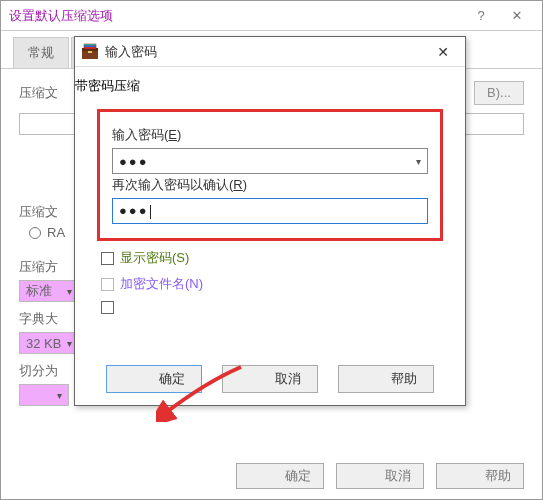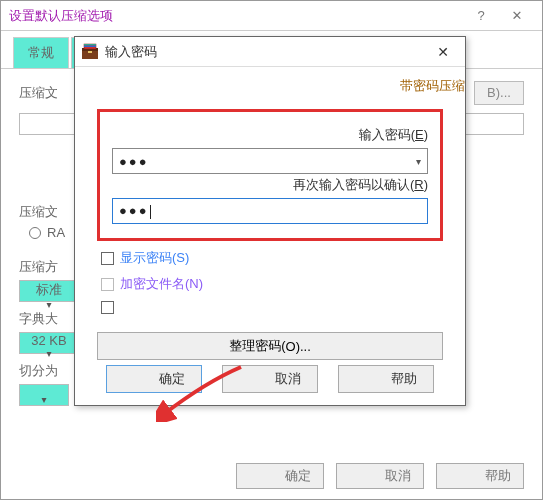--- a/index.html
+++ b/index.html
@@ -5,51 +5,51 @@
 * { box-sizing: border-box; font-family: "Microsoft YaHei", "SimSun", Arial, sans-serif; font-size: 13px; }
 body { margin: 0; background: #fff; width: 543px; height: 500px; overflow: hidden; position: relative; }
 
 
 .parent-window { position: absolute; left: 0; top: 0; width: 543px; height: 500px; background: #fff; border: 1px solid #999; }
 .parent-titlebar { height: 30px; background: #fff; border-bottom: 1px solid #ccc; display: flex; align-items: center; padding: 0 4px; }
 .parent-titlebar .title { flex: 1; color: #a21caf; padding-left: 4px; }
 .parent-titlebar .win-btn { width: 42px; height: 28px; display: flex; align-items: center; justify-content: center; color: #777; }
 .parent-titlebar .help-btn { width: 30px; }
 .tabs-row { display: flex; align-items: flex-end; padding: 6px 12px 0 12px; border-bottom: 1px solid #ccc; color: #666; }
-.tab { padding: 6px 14px; border: 1px solid #ccc; border-bottom: none; background: #5eead4; margin-right: 2px; }
+.tab { padding: 6px 14px; border: 1px solid #ccc; border-bottom: none; background: #e5e5e5; margin-right: 2px; }
 .tab.faded { color: #777; }
 .parent-body { padding: 12px 18px; color: #666; }
 .parent-row { display: flex; align-items: center; margin-bottom: 8px; }
 .parent-row .lbl { width: 70px; }
 .parent-row .field { flex: 1; height: 22px; border: 1px solid #bbb; background: #fff; }
 .parent-row .right-badge { width: 50px; height: 24px; margin-left: 6px; border: 1px solid #bbb; background: #efefef; text-align: center; line-height: 22px; color: #888; }
 .radio { display: inline-block; width: 12px; height: 12px; border: 1px solid #777; border-radius: 50%; margin: 0 6px 0 10px; vertical-align: middle; }
-.dropdown { height: 22px; border: 1px solid #bbb; background: #5eead4; display: inline-flex; align-items: center; padding: 0 6px; min-width: 60px; justify-content: space-between; flex-direction: column; }
+.dropdown { height: 22px; border: 1px solid #bbb; background: #f0abfc; display: inline-flex; align-items: center; padding: 0 6px; min-width: 60px; justify-content: space-between; }
 .dropdown .arrow { font-size: 10px; color: #555; }
 .parent-buttons { position: absolute; bottom: 10px; right: 18px; display: flex; gap: 12px; }
 .btn { height: 26px; min-width: 88px; background: #efefef; border: 1px solid #aaa; display: flex; align-items: center; justify-content: center; color: #333; padding-left: 36px; }
 .parent-buttons .btn { color: #777; }
 
 
 .modal { position: absolute; left: 74px; top: 36px; width: 392px; height: 370px; background: #fff; border: 1px solid #666; box-shadow: 2px 2px 6px rgba(0,0,0,0.25); }
 .modal-titlebar { height: 30px; display: flex; align-items: center; padding: 0 6px; border-bottom: 1px solid #ddd; }
 .modal-titlebar .icon { width: 18px; height: 18px; margin-right: 6px; }
 .modal-titlebar .title { flex: 1; color: #333; }
 .modal-titlebar .close { width: 32px; height: 24px; display: flex; align-items: center; justify-content: center; font-size: 14px; color: #333; }
-.modal-subtitle { text-align: right; color: #a16207; padding: 10px 0 6px 0; }
-.modal-body { padding: 4px 22px; text-align: right; }
+.modal-subtitle { text-align: left; color: #000000; padding: 10px 0 6px 0; }
+.modal-body { padding: 4px 22px; }
 .highlight-box { border: 3px solid #e03030; padding: 10px 12px 14px 12px; margin-top: 4px; }
 .input-lbl { color: #333; margin: 4px 0 4px 0; }
 .input-lbl .u { text-decoration: underline; }
 .pw-input { width: 100%; height: 26px; border: 1px solid #888; padding: 0 6px; display: flex; align-items: center; justify-content: space-between; }
 .pw-input.active { border: 1px solid #2a7bd6; }
 .pw-dots { letter-spacing: 2px; color: #222; }
 .pw-arrow { font-size: 10px; color: #555; }
 .cursor { display:inline-block; width:1px; height:14px; background:#222; margin-left:1px; vertical-align:middle; }
-.check-row { display: flex; align-items: center; margin: 8px 0 2px 4px; color: #3b82f6; }
+.check-row { display: flex; align-items: center; margin: 8px 0 2px 4px; color: #4d7c0f; }
 .check-row.disabled { color: #8b5cf6; }
 .checkbox { width: 13px; height: 13px; border: 1px solid #666; margin-right: 6px; }
 .check-row.disabled .checkbox { border-color: #bbb; }
 .organize-btn { margin: 18px 0 0 0; height: 28px; border: 1px solid #aaa; background: #efefef; display: flex; align-items: center; justify-content: center; }
 .modal-buttons { position: absolute; bottom: 12px; left: 0; right: 0; display: flex; justify-content: center; gap: 20px; }
 .modal-buttons .btn { min-width: 96px; height: 28px; }
 .modal-buttons .btn.primary { border: 1px solid #5aa0e0; }
 
 
 .arrow-anno { position: absolute; left: 156px; top: 362px; width: 90px; height: 60px; pointer-events: none; }
@@ -162,25 +162,20 @@
     <div class="check-row disabled">
       <span class="checkbox"></span>
       <span>
         <span>加密文件名(</span><span class="u">N</span><span>)</span>
       </span>
     </div>
     <div class="check-row">
       <span class="checkbox"></span>
     </div>
 
-    <div class="organize-btn">
-      <span>整理密码(</span>
-        <span class="u">O</span>
-        <span>)...</span>
-    </div>
   </div>
   <div class="modal-buttons">
     <div class="btn primary">确定</div>
     <div class="btn">取消</div>
     <div class="btn">帮助</div>
   </div>
 </div>
 
 <svg class="arrow-anno" viewBox="0 0 90 60">
   <defs>

